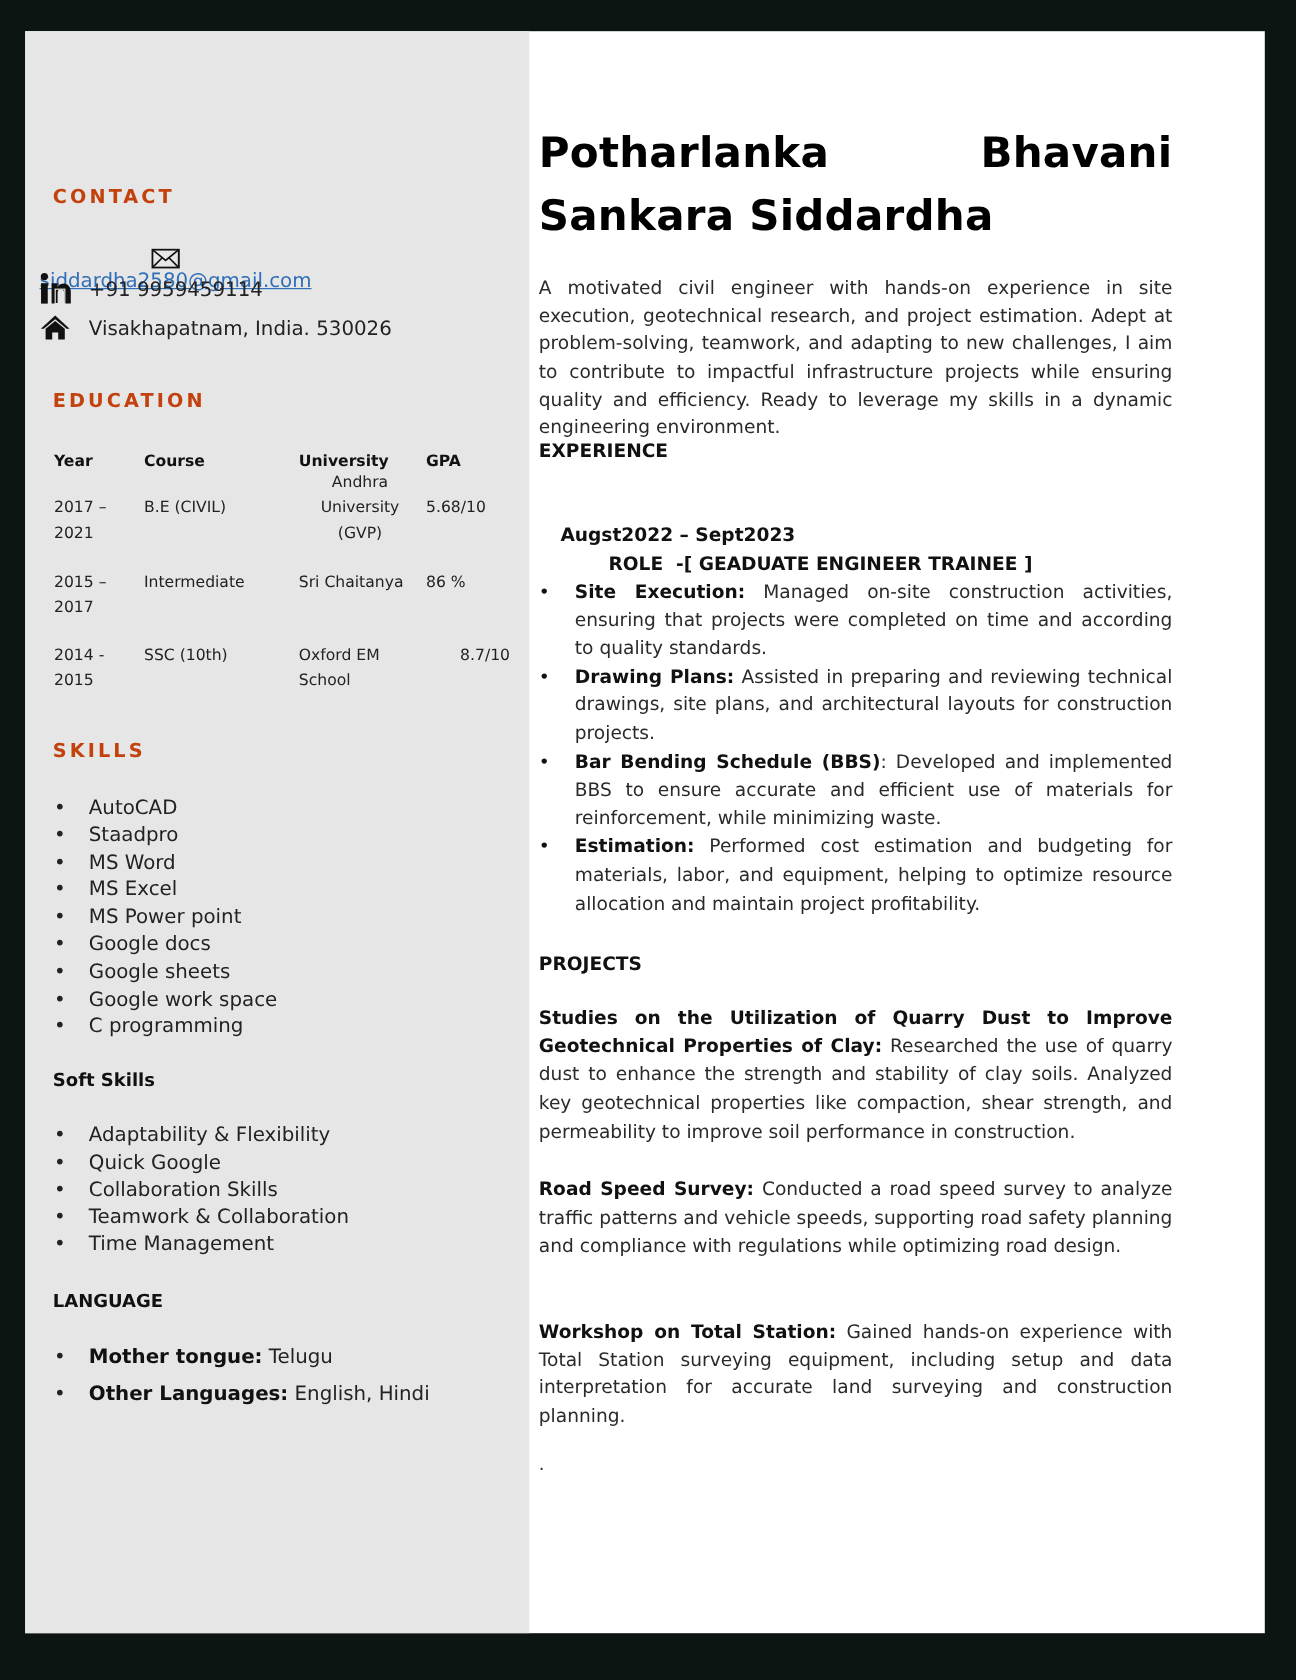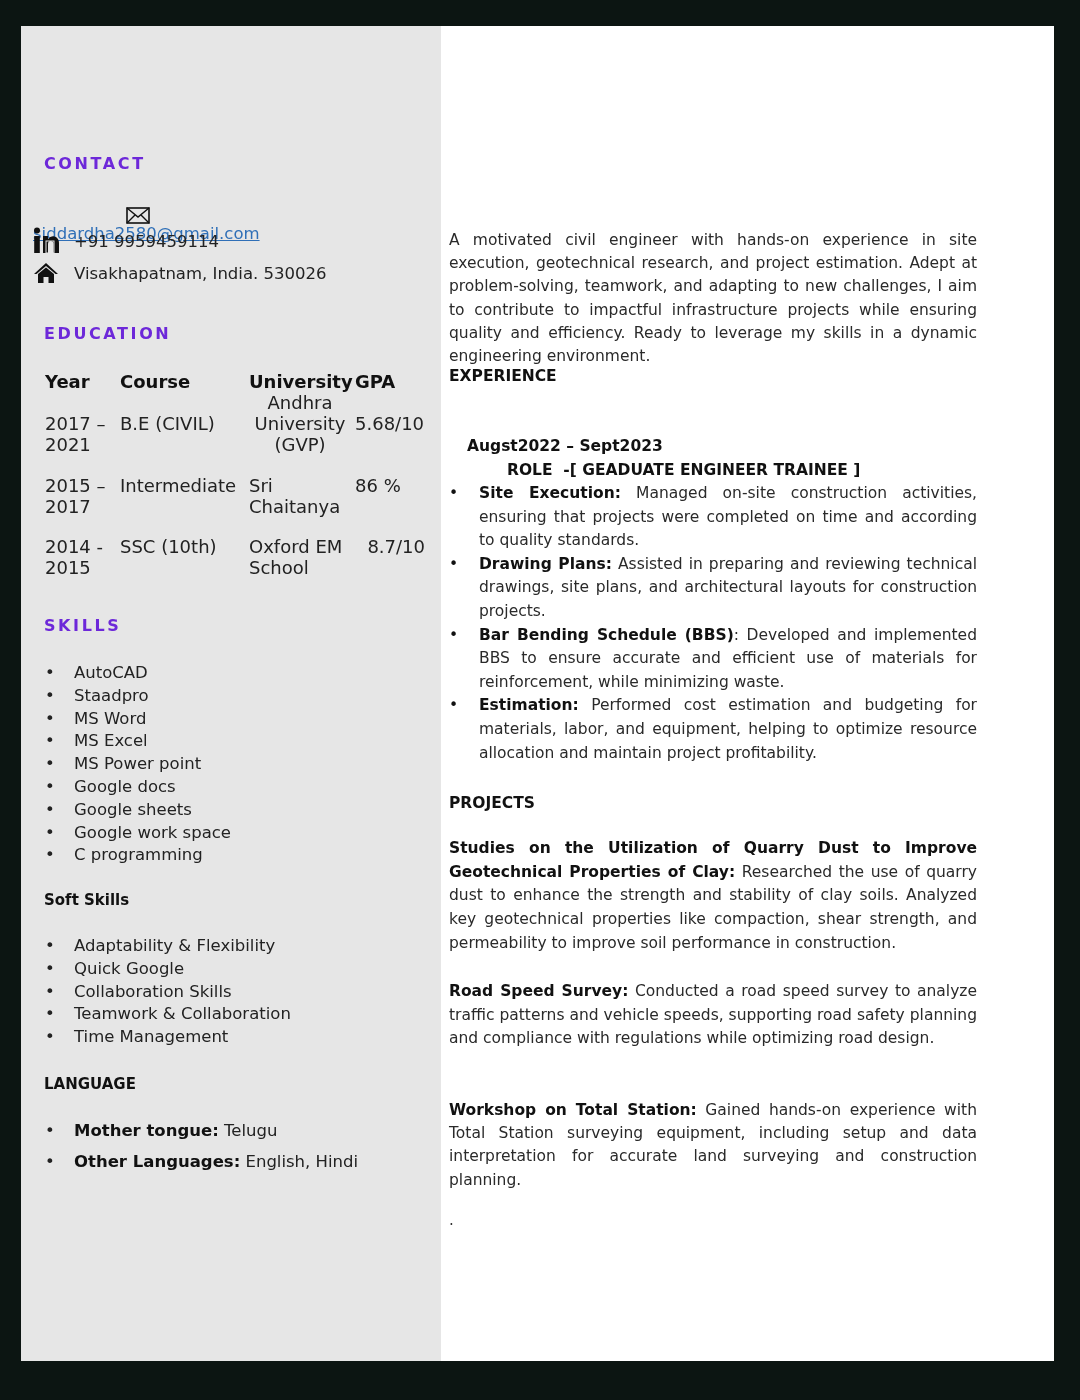--- a/index.html
+++ b/index.html
@@ -5,28 +5,28 @@
   html, body { margin:0; padding:0; }
   body {
     width:1080px; height:1400px; background:#0c1512; position:relative; overflow:hidden;
     font-family:"DejaVu Sans", "Liberation Sans", sans-serif; color:#1a1a1a;
   }
   .page { position:absolute; left:21px; top:26px; width:1033px; height:1335px; background:#ffffff; }
   .sidebar { position:absolute; left:0; top:0; width:420px; height:1335px; background:#e6e6e6; }
   .main { position:absolute; left:428px; top:0; width:528px; height:1335px; }
 
   .abs { position:absolute; }
-  .side-heading { font-weight:bold; font-size:16px; letter-spacing:2.6px; color:#6d28d9; }
+  .side-heading { font-weight:bold; font-size:16px; letter-spacing:2.6px; color:#c2410c; }
   .sub-heading { font-weight:bold; font-size:15px; color:#111; letter-spacing:0; }
 
   .contact-row { position:absolute; left:12px; height:26px; display:flex; align-items:center; font-size:16.5px; color:#222; }
   .contact-row .ic { width:28px; height:26px; display:flex; align-items:center; justify-content:flex-start; margin-right:13px; }
   .email-link { color:#2f6fb7; text-decoration:underline; }
 
-  table.edu { position:absolute; left:24px; top:340px; border-collapse:collapse; font-size:18px; color:#222; }
+  table.edu { position:absolute; left:24px; top:340px; border-collapse:collapse; font-size:13px; color:#222; }
   table.edu th { text-align:left; font-weight:bold; color:#111; padding:0; height:26px; vertical-align:bottom; }
   table.edu td { padding:0; vertical-align:top; line-height:21px; }
   .c-year { width:75px; }
   .c-course { width:129px; }
   .c-univ { width:106px; }
   .c-gpa { width:70px; }
   .univ-center { text-align:center; }
 
   ul.blist { position:absolute; left:18px; margin:0; padding:0; list-style:none; font-size:16.5px; color:#222; }
   ul.blist li { position:relative; padding-left:35px; height:22.8px; line-height:22.8px; }
@@ -144,20 +144,27 @@
 
     <div class="abs sub-heading" style="left:23px;top:1049px;">LANGUAGE</div>
 
     <ul class="blist lang" style="top:1089px;">
       <li><span class="dot">•</span><b class="k">Mother tongue:</b><span> Telugu</span></li>
       <li><span class="dot">•</span><b class="k">Other Languages:</b><span> English, Hindi</span></li>
     </ul>
   </div>
 
   <div class="main">
+    <div class="name">
+      <div class="l1">
+          <span>Potharlanka</span>
+          <span>Bhavani</span>
+        </div>
+      <div>Sankara Siddardha</div>
+    </div>
 
     <div class="para" style="top:203px;">A motivated civil engineer with hands-on experience in site execution, geotechnical research, and project estimation. Adept at problem-solving, teamwork, and adapting to new challenges, I aim to contribute to impactful infrastructure projects while ensuring quality and efficiency. Ready to leverage my skills in a dynamic engineering environment.</div>
 
     <div class="bold-head" style="top:341px;">EXPERIENCE</div>
 
     <div class="exp-line" style="left:18px;top:411px;">Augst2022 – Sept2023</div>
     <div class="exp-line" style="left:23px;top:435px;white-space:pre;margin-left:35px;">ROLE  -[ GEADUATE ENGINEER TRAINEE ]</div>
 
     <ul class="exp">
       <li><span class="dot">•</span><b class="k">Site Execution:</b><span> Managed on-site construction activities, ensuring that projects were completed on time and according to quality standards.</span></li>

